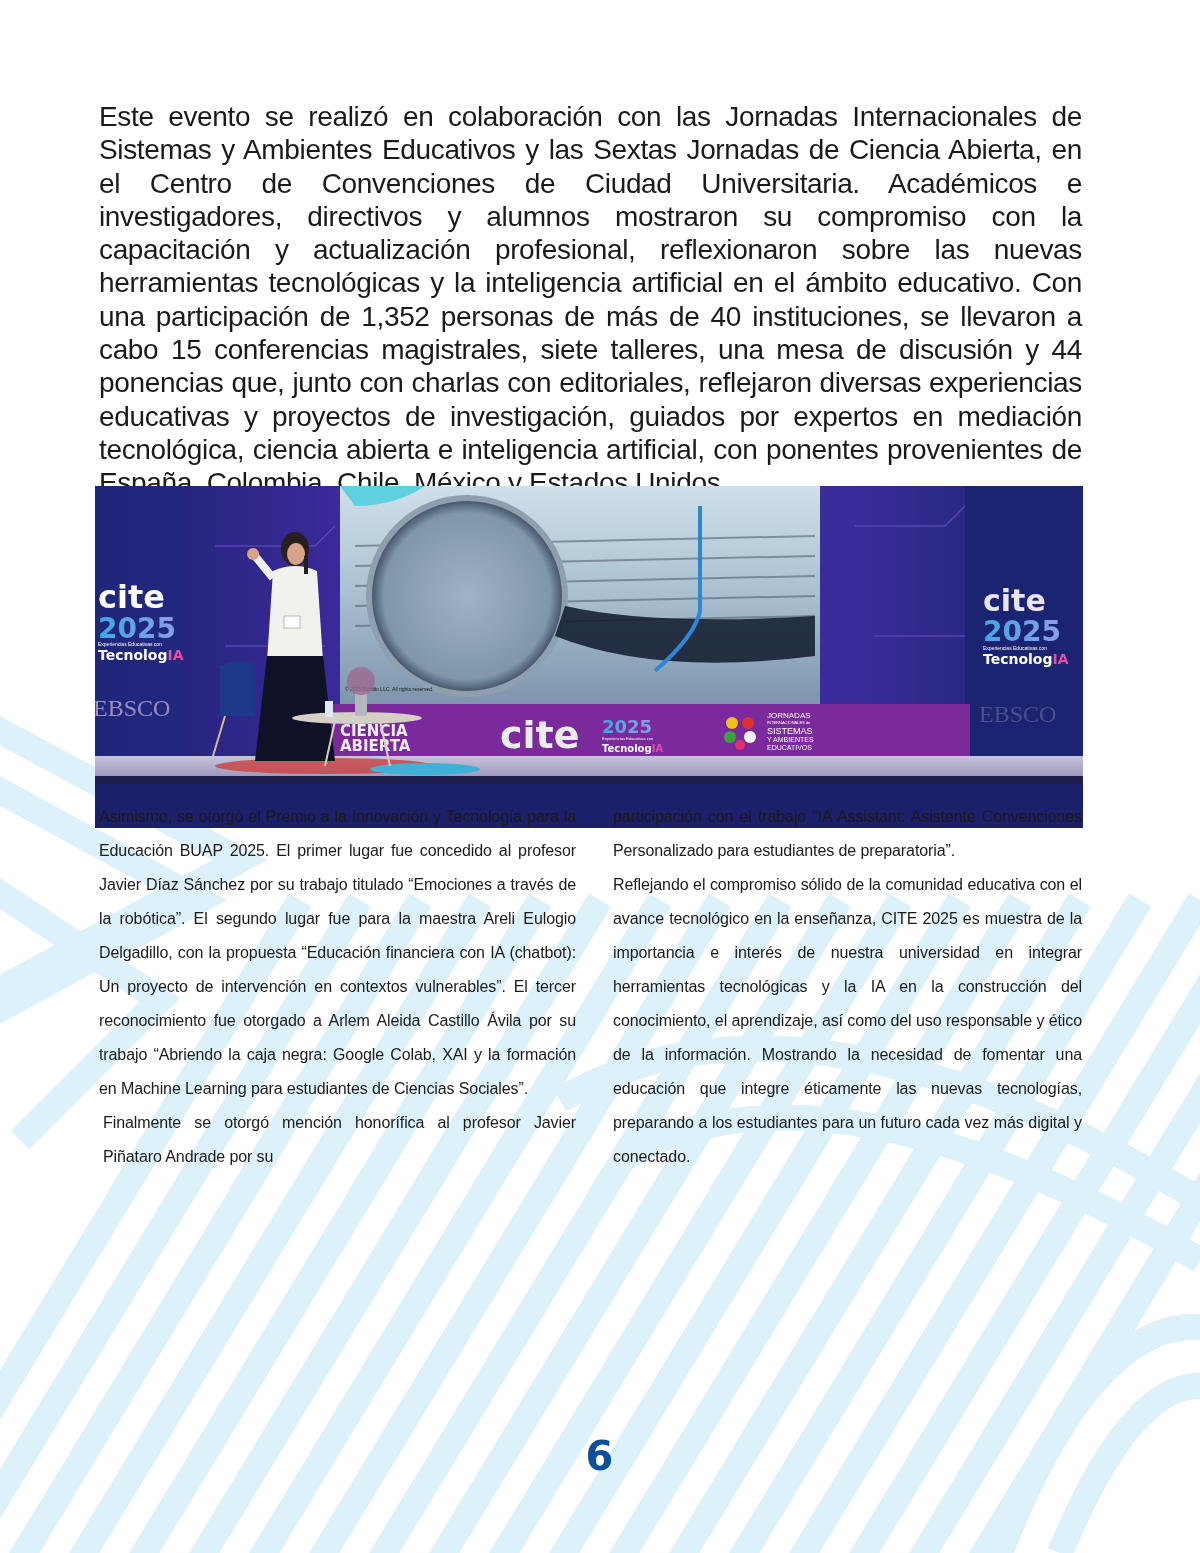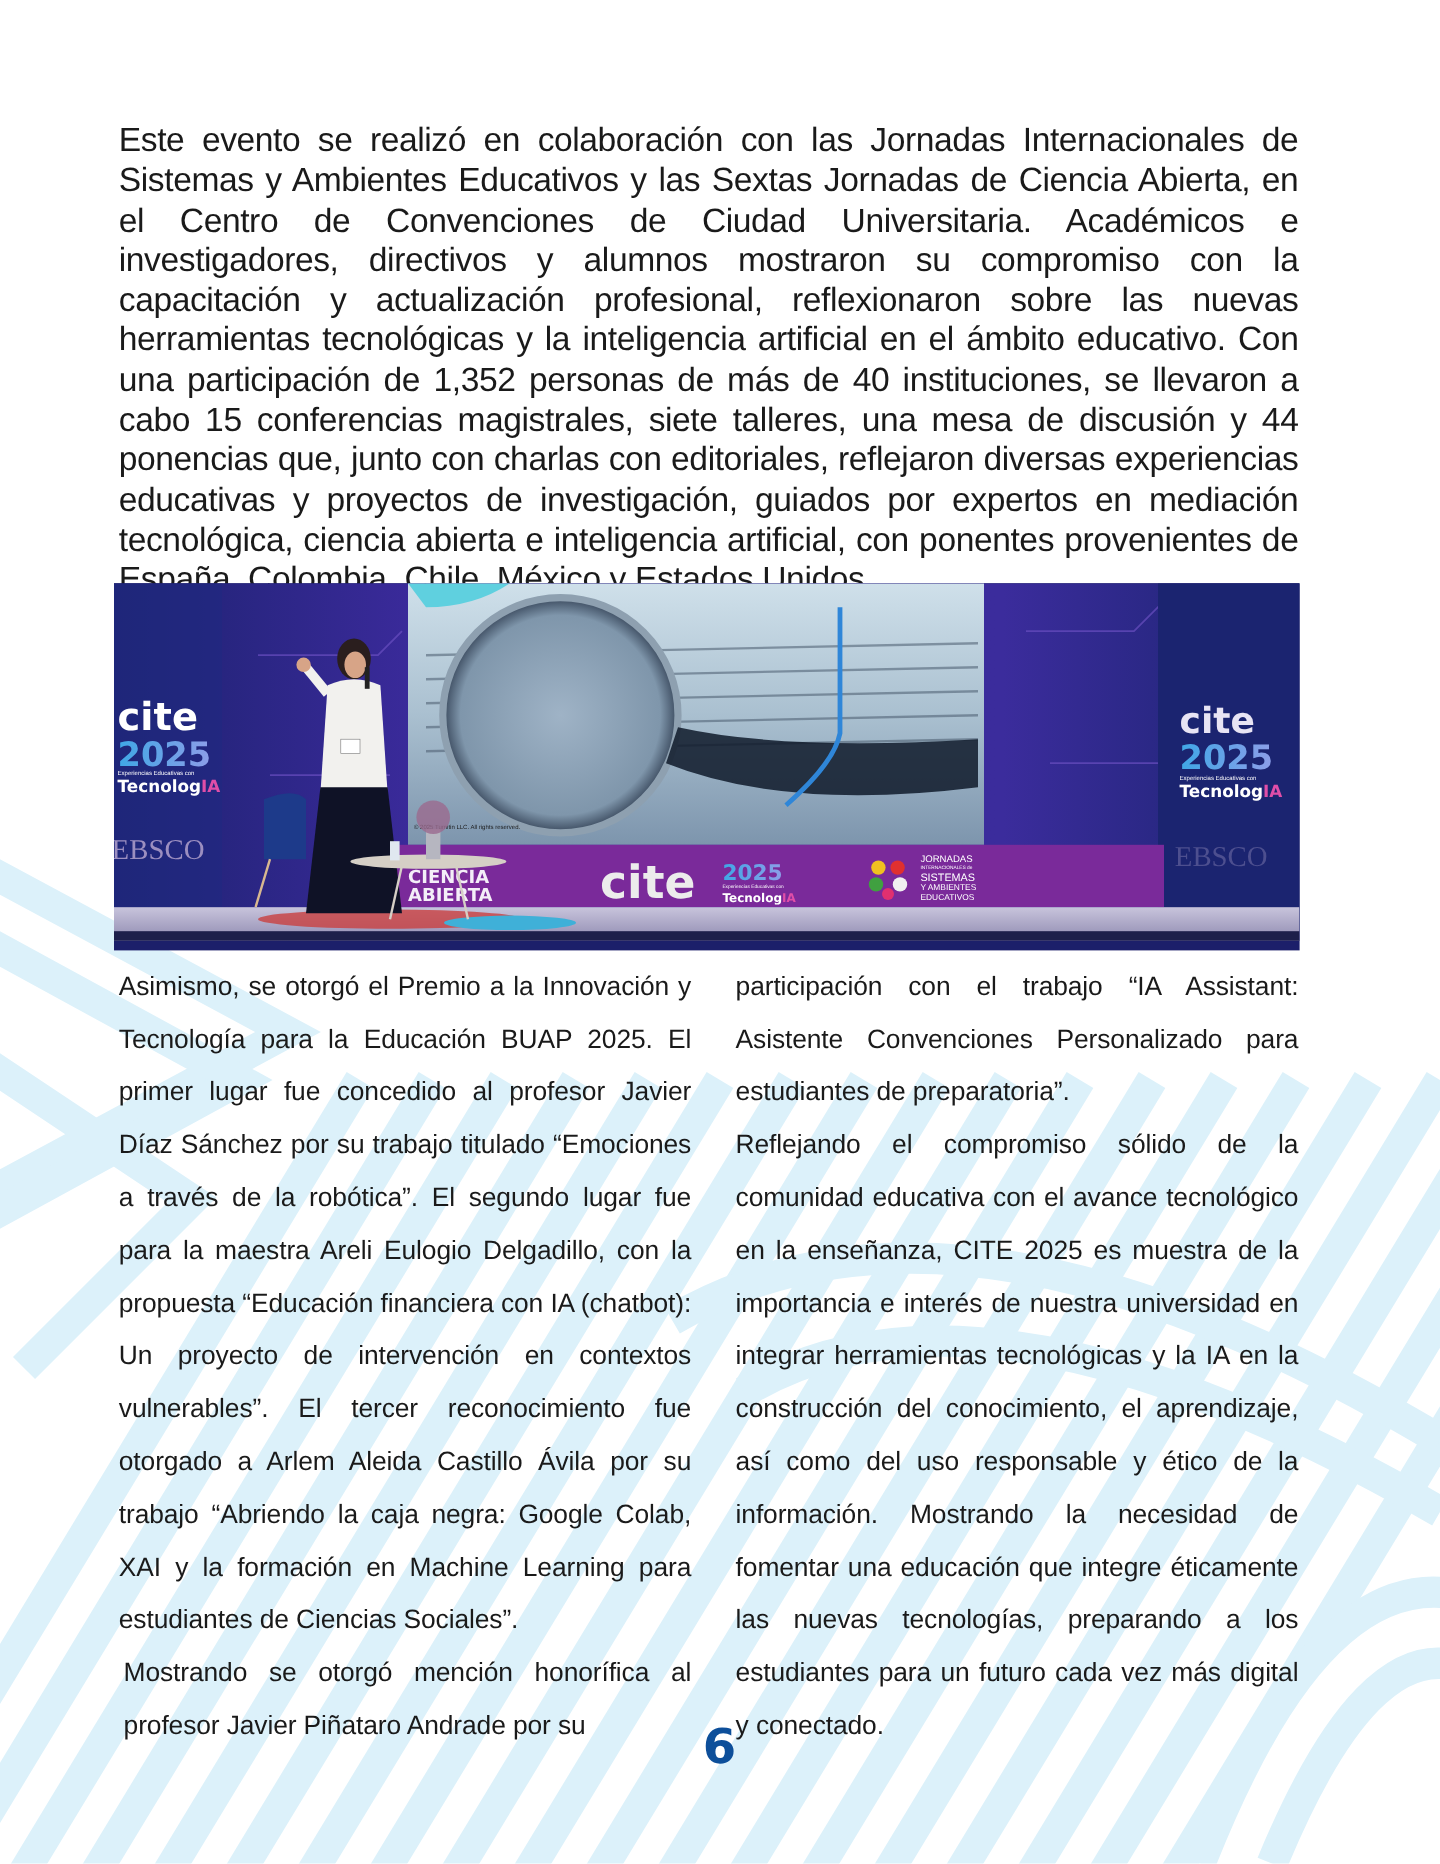--- a/index.html
+++ b/index.html
@@ -14,28 +14,28 @@
 
   .page { position: relative; z-index: 1; }
 
   .intro {
     position: absolute; left: 99px; top: 100px; width: 983px;
     font-size: 28px; line-height: 33.3px; text-align: justify;
     letter-spacing: -0.35px;
   }
 
   .photo {
-    position: absolute; left: 95px; top: 486px; width: 988px; height: 306px;
+    position: absolute; left: 95px; top: 486px; width: 988px; height: 342px;
     overflow: hidden; background: #1c1f6a;
   }
   .photo svg { display: block; }
 
   .col {
     position: absolute; top: 800px; width: 477px;
-    font-size: 22px; line-height: 44px; text-align: justify;
+    font-size: 16px; line-height: 34px; text-align: justify;
     letter-spacing: -0.1px;
   }
   .col-left { left: 99px; }
   .col-right { left: 613px; width: 469px; }
   .col p { margin: 0; }
   .col .indent { padding-left: 4px; }
 
   .page-number {
     position: absolute; left: 0; width: 1200px; top: 1433px; text-align: center;
     font-family: "DejaVu Sans", sans-serif; font-weight: bold;
@@ -206,21 +206,21 @@
       <line x1="240" y1="235" x2="230" y2="280" stroke="#d5cfc6" stroke-width="2"></line>
       <line x1="285" y1="235" x2="295" y2="280" stroke="#d5cfc6" stroke-width="2"></line>
       <rect x="260" y="205" width="12" height="25" fill="#b6b6c0"></rect>
       <circle cx="266" cy="195" r="14" fill="#9b6a8f" opacity="0.8"></circle>
       <rect x="230" y="215" width="8" height="16" fill="#e0e8f0"></rect>
     </svg>
   </div>
 
   <div class="col col-left">
     <p>Asimismo, se otorgó el Premio a la Innovación y Tecnología para la Educación BUAP 2025. El primer lugar fue concedido al profesor Javier Díaz Sánchez por su trabajo titulado “Emociones a través de la robótica”. El segundo lugar fue para la maestra Areli Eulogio Delgadillo, con la propuesta “Educación financiera con IA (chatbot): Un proyecto de intervención en contextos vulnerables”. El tercer reconocimiento fue otorgado a Arlem Aleida Castillo Ávila por su trabajo “Abriendo la caja negra: Google Colab, XAI y la formación en Machine Learning para estudiantes de Ciencias Sociales”.</p>
-    <p class="indent">Mostrando se otorgó mención honorífica al profesor Javier Piñataro Andrade por su</p>
+    <p class="indent">Finalmente se otorgó mención honorífica al profesor Javier Piñataro Andrade por su</p>
   </div>
 
   <div class="col col-right">
     <p>participación con el trabajo “IA Assistant: Asistente Convenciones Personalizado para estudiantes de preparatoria”.</p>
     <p>Reflejando el compromiso sólido de la comunidad educativa con el avance tecnológico en la enseñanza, CITE 2025 es muestra de la importancia e interés de nuestra universidad en integrar herramientas tecnológicas y la IA en la construcción del conocimiento, el aprendizaje, así como del uso responsable y ético de la información. Mostrando la necesidad de fomentar una educación que integre éticamente las nuevas tecnologías, preparando a los estudiantes para un futuro cada vez más digital y conectado.</p>
   </div>
 
   <div class="page-number">6</div>
 </div>
 

